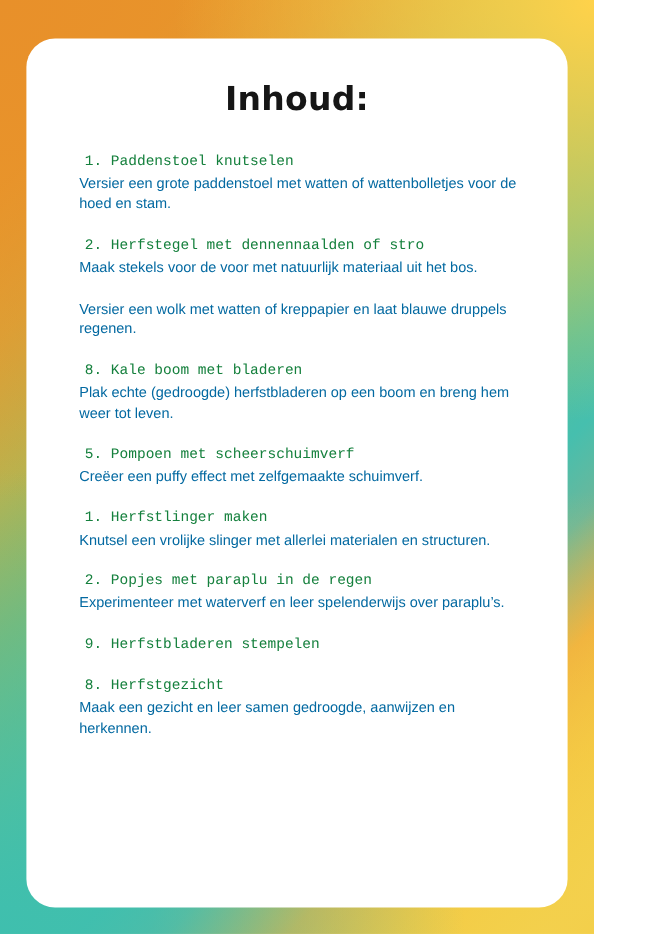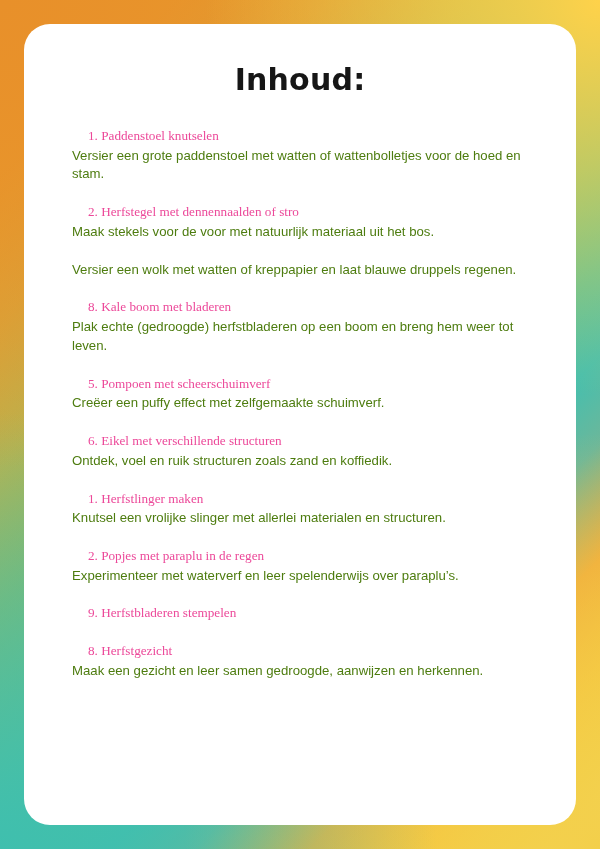--- a/index.html
+++ b/index.html
@@ -7,38 +7,38 @@
     padding: 0;
   }
   body {
     width: 600px;
     height: 849px;
     font-family: "DejaVu Sans", sans-serif;
     overflow: hidden;
   }
   .page {
     position: relative;
-    width: 600px;
+    width: 540px;
     height: 849px;
     box-sizing: border-box;
     background: linear-gradient(135deg,
         #e8962b 0%,
         #e89a2c 12%,
         #d8a53a 22%,
         #b8b34f 32%,
         #8ab96a 42%,
         #6cbf86 52%,
         #4fc0a0 60%,
         #46bfae 66%,
         #6cb79a 72%,
         #f0a83a 80%,
         #f6c23c 88%,
         #f3d14b 94%,
         #f7e27a 100%);
-    padding: 24px 24px 24px 24px;
+    padding: 35px 24px 24px 24px;
   }
   .page::before {
     content: "";
     position: absolute;
     inset: 0;
     background:
       radial-gradient(circle at 100% 0%, #ffd24a 0%, rgba(255,210,74,0.0) 38%),
       radial-gradient(circle at 0% 0%, #e8902a 0%, rgba(232,144,42,0.0) 45%),
       radial-gradient(circle at 0% 100%, #3fbfae 0%, rgba(63,191,174,0.0) 42%),
       radial-gradient(circle at 100% 100%, #f3cf4a 0%, rgba(243,207,74,0.0) 40%);
@@ -68,28 +68,28 @@
     padding: 0 17px 0 20px;
   }
   .item {
     margin-bottom: 19px;
   }
   .item:last-child {
     margin-bottom: 0;
   }
   .item-heading {
     font-size: 13.2px;
-    color: #ec4899;
+    color: #15803d;
     line-height: 1.42;
-    margin: 0 0 1px 16px;
-    font-family: Liberation Serif, serif;
+    margin: 0 0 1px 5px;
+    font-family: Liberation Mono, monospace;
   }
   .item-desc {
     font-size: 13.2px;
-    color: #4d7c0f;
+    color: #0369a1;
     line-height: 1.42;
     margin: 0;
     font-family: "Liberation Sans", sans-serif;
   }
 </style>
 </head>
 <body>
 
 <div class="page">
   <div class="card">
@@ -113,24 +113,20 @@
       <div class="item">
         <p class="item-heading">8. Kale boom met bladeren</p>
         <p class="item-desc">Plak echte (gedroogde) herfstbladeren op een boom en breng hem weer tot leven.</p>
       </div>
 
       <div class="item">
         <p class="item-heading">5. Pompoen met scheerschuimverf</p>
         <p class="item-desc">Creëer een puffy effect met zelfgemaakte schuimverf.</p>
       </div>
 
-      <div class="item">
-        <p class="item-heading">6. Eikel met verschillende structuren</p>
-        <p class="item-desc">Ontdek, voel en ruik structuren zoals zand en koffiedik.</p>
-      </div>
 
       <div class="item">
         <p class="item-heading">1. Herfstlinger maken</p>
         <p class="item-desc">Knutsel een vrolijke slinger met allerlei materialen en structuren.</p>
       </div>
 
       <div class="item">
         <p class="item-heading">2. Popjes met paraplu in de regen</p>
         <p class="item-desc">Experimenteer met waterverf en leer spelenderwijs over paraplu’s.</p>
       </div>

